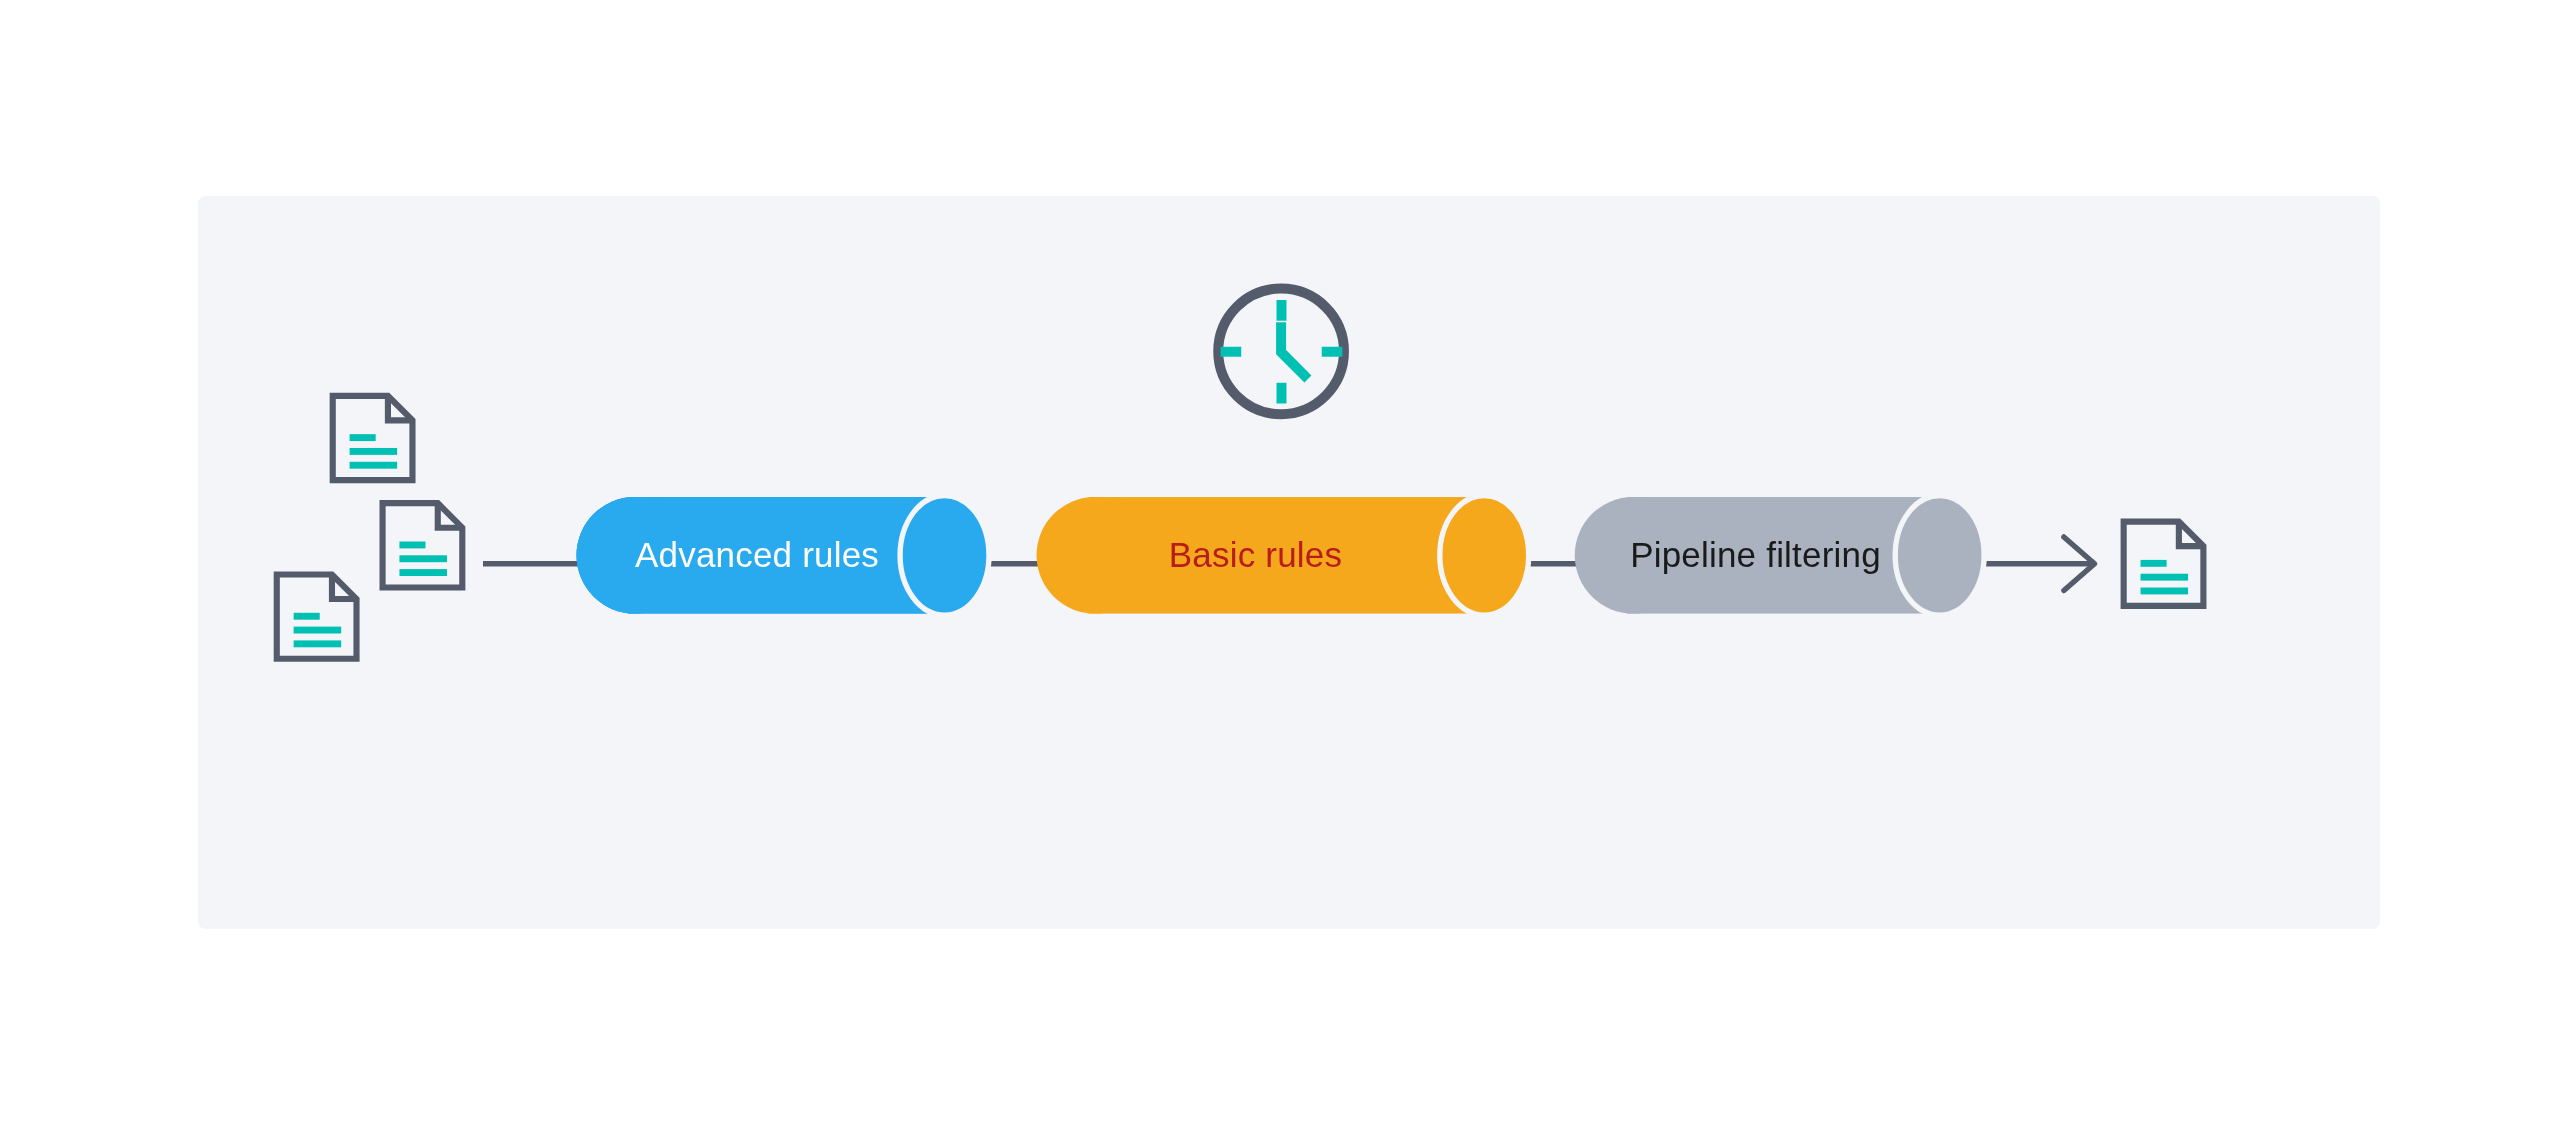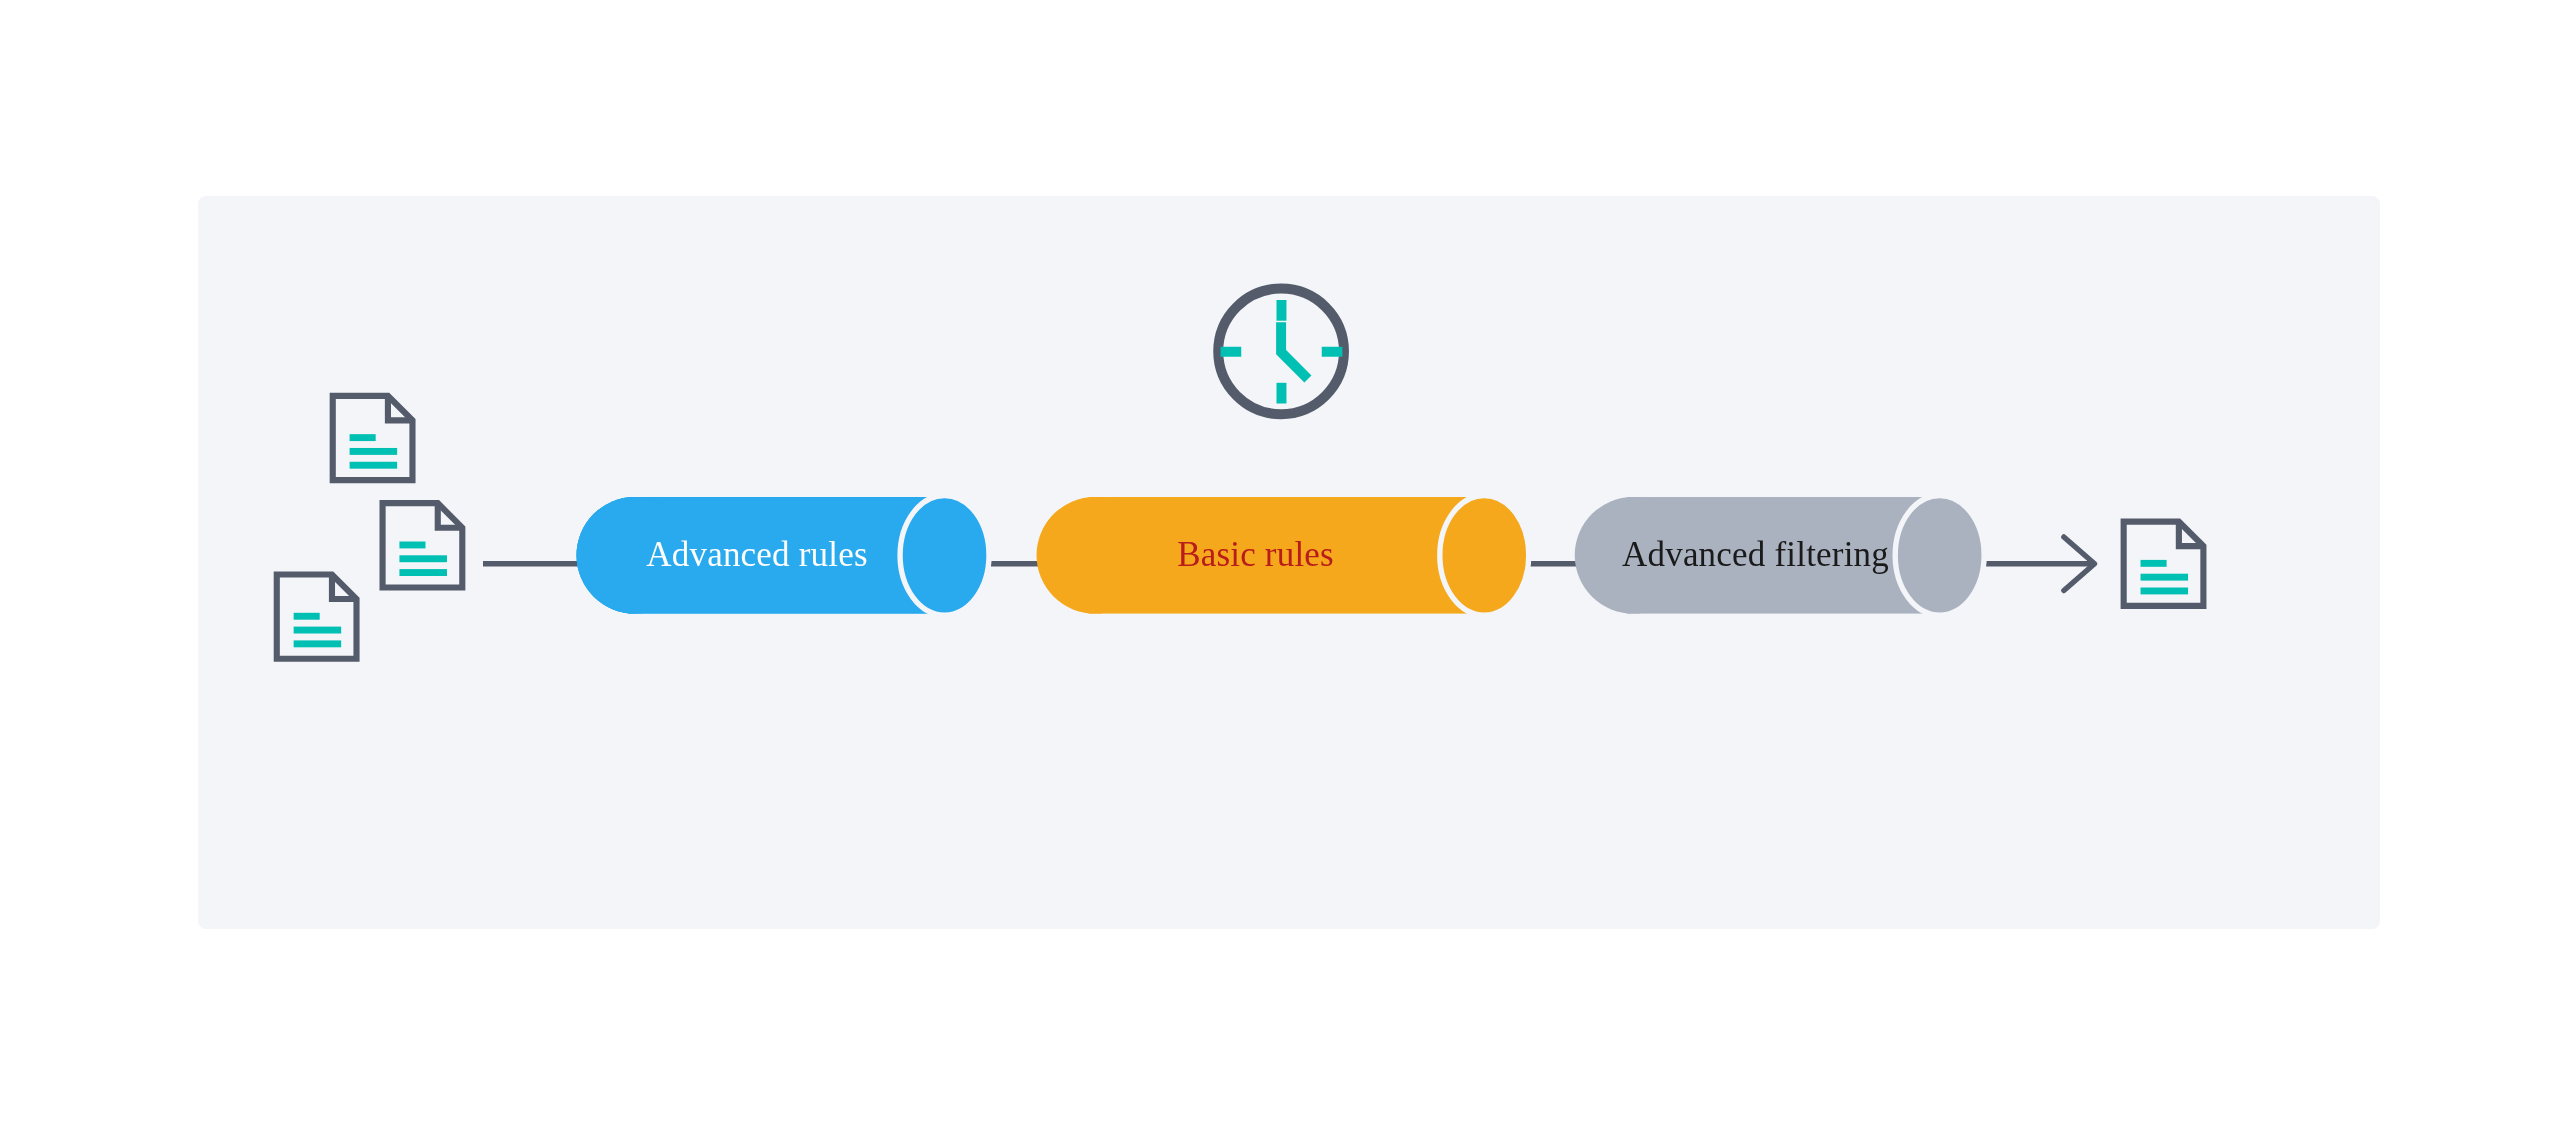--- a/index.html
+++ b/index.html
@@ -34,21 +34,21 @@
   }
   .svg-layer {
     position: absolute;
     left: 0;
     top: 0;
     width: 2576px;
     height: 1129px;
   }
   .node-label {
     position: absolute;
-    font-family: Liberation Serif, serif;
+    font-family: Liberation Sans, sans-serif;
     font-size: 35px;
     letter-spacing: 0.2px;
     white-space: nowrap;
     text-align: center;
     line-height: 1;
   }
   #label-advanced {
     left: 577px;
     top: 537px;
     width: 360px;
@@ -152,16 +152,16 @@
     <g transform="translate(2766,676)">
       <use href="#doc-glyph"></use>
     </g>
 
   </svg>
 
   <div class="node-label" id="label-advanced">Advanced rules</div>
 
   <div class="node-label" id="label-basic">Basic rules</div>
 
-  <div class="node-label" id="label-pipeline">Advanced filtering</div>
+  <div class="node-label" id="label-pipeline">Pipeline filtering</div>
 
 </div>
 
 
 </body></html>

